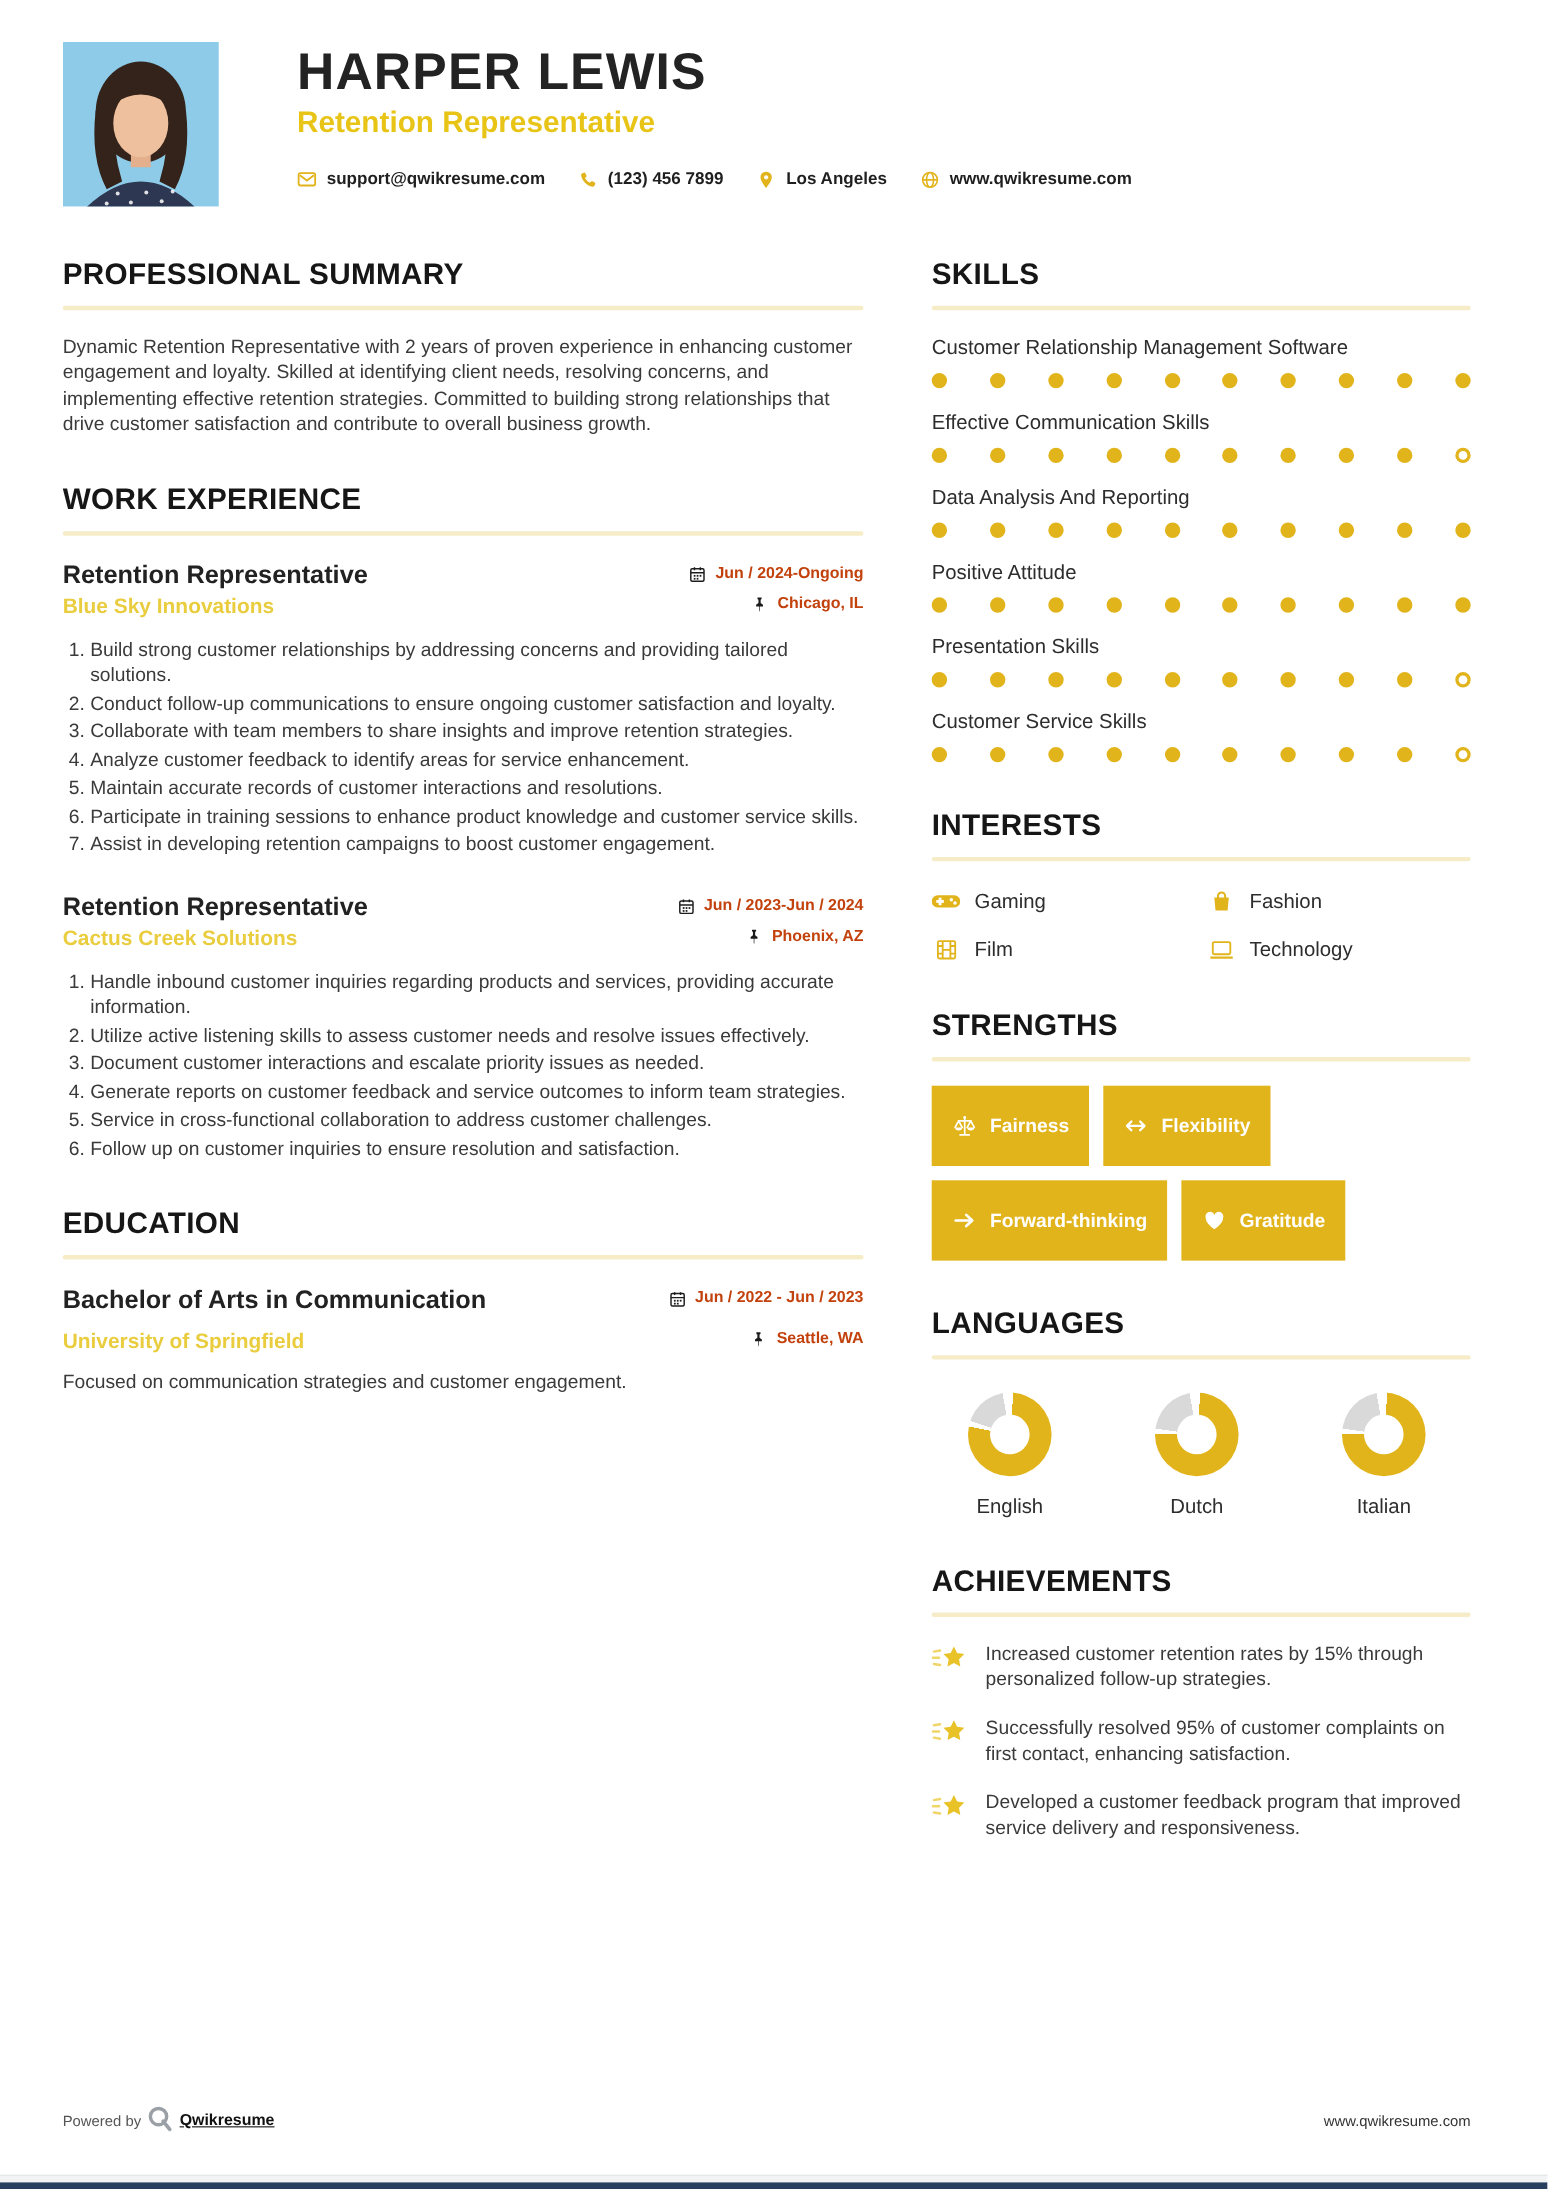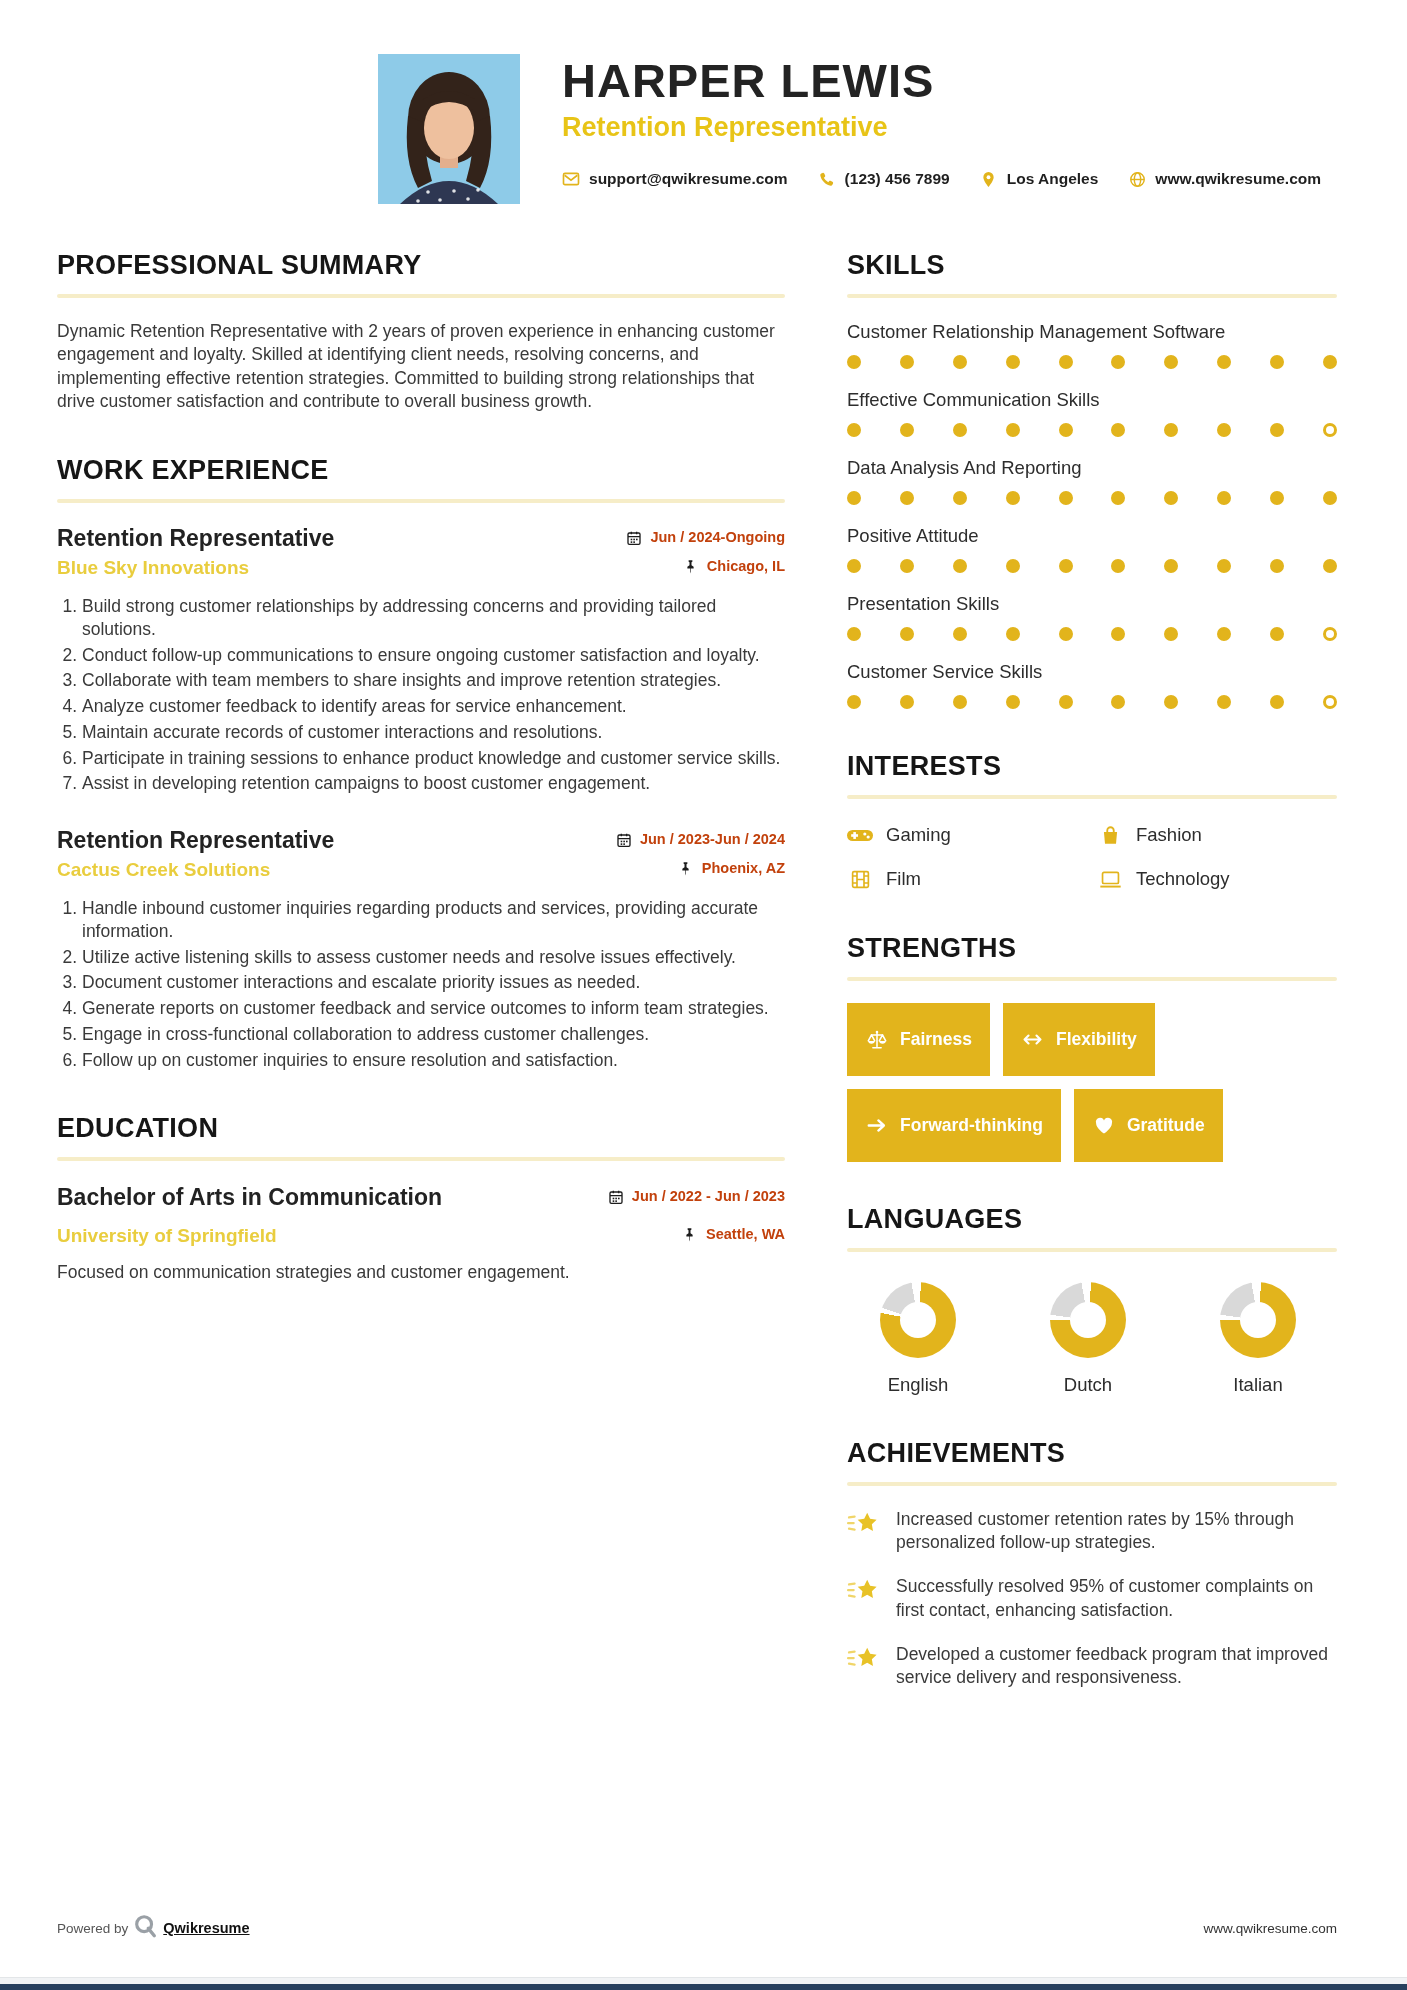--- a/index.html
+++ b/index.html
@@ -11,21 +11,21 @@
     --text:#3a3a3a;
     --heading:#161616;
   }
   *{box-sizing:border-box;}
   html,body{margin:0;padding:0;background:#fff;}
   .page{
     width:1407px;height:1990px;position:relative;overflow:hidden;
     background:#fff;font-family:"Liberation Sans",sans-serif;color:var(--text);
   }
   
-  .header{display:flex;gap:42px;padding:54px 70px 0 57px;align-items:flex-start;justify-content:flex-end;}
+  .header{display:flex;gap:71px;padding:38px 70px 0 57px;align-items:flex-start;}
   .photo{width:142px;height:150px;flex:none;overflow:hidden;}
   .header-text{padding-top:2px;}
   .name{font-size:47px;font-weight:bold;color:#232323;margin:0;letter-spacing:1px;line-height:1.05;}
   .job-headline{font-size:27px;font-weight:bold;color:var(--title-yellow);margin-top:7px;}
   .contact{display:flex;align-items:center;gap:14px;margin-top:27px;font-size:15.5px;color:#1f1f1f;font-weight:bold;}
   .contact .citem{display:flex;align-items:center;gap:9px;margin-right:16px;}
   .cicon{display:inline-flex;width:18px;height:18px;flex:none;align-items:center;justify-content:center;}
   
   .cols{display:flex;gap:62px;padding:0 70px 0 57px;margin-top:46px;}
   .col-left{width:728px;flex:none;}
@@ -241,21 +241,21 @@
                   </svg>
               </span>
               <span>Phoenix, AZ</span>
             </span>
           </div>
           <ol class="bullets">
             <li>Handle inbound customer inquiries regarding products and services, providing accurate information.</li>
             <li>Utilize active listening skills to assess customer needs and resolve issues effectively.</li>
             <li>Document customer interactions and escalate priority issues as needed.</li>
             <li>Generate reports on customer feedback and service outcomes to inform team strategies.</li>
-            <li>Engage in cross-functional collaboration to address customer challenges.</li>
+            <li>Service in cross-functional collaboration to address customer challenges.</li>
             <li>Follow up on customer inquiries to ensure resolution and satisfaction.</li>
           </ol>
         </div>
       </div>
 
       <div class="section">
         <h2 class="sec-head">EDUCATION</h2>
         <div class="sec-rule"></div>
         <div class="job-row">
           <span class="degree">Bachelor of Arts in Communication</span>

